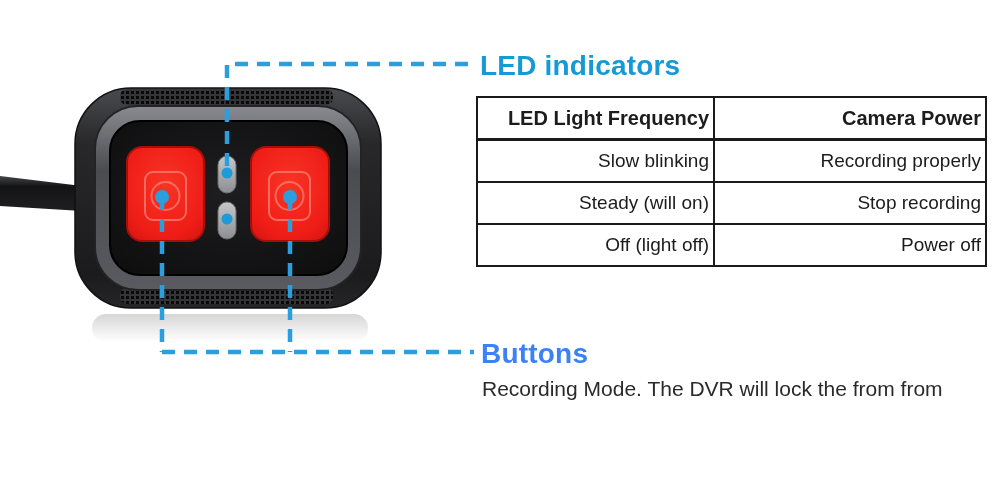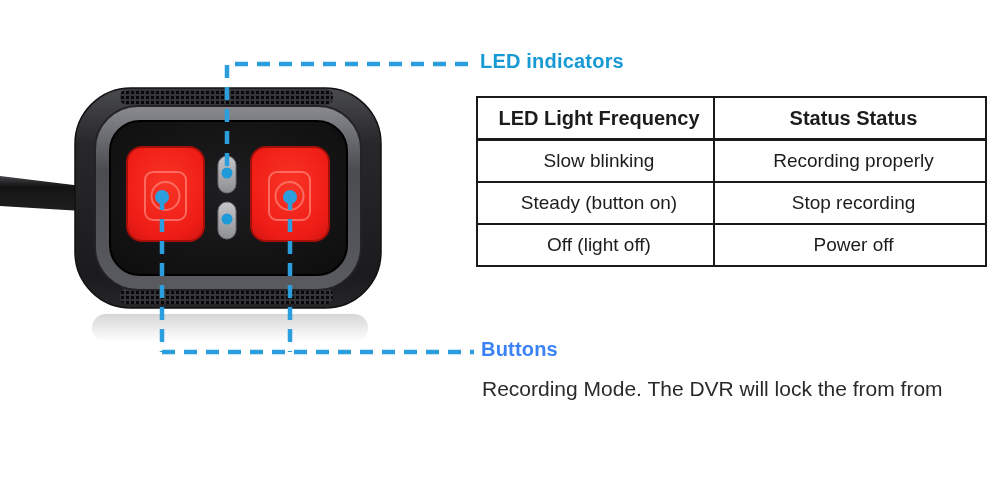--- a/index.html
+++ b/index.html
@@ -1,25 +1,25 @@
 <!DOCTYPE html>
 <html><head>
 <meta charset="utf-8">
 <style>
   html,body{margin:0;padding:0;background:#ffffff;}
   .stage{position:relative;width:1000px;height:500px;overflow:hidden;
          font-family:"Liberation Sans",sans-serif;background:#ffffff;}
   svg.device-svg{position:absolute;left:0;top:0;}
-  .heading{position:absolute;font-weight:bold;font-size:20px;letter-spacing:0.2px;}
+  .heading{position:absolute;font-weight:bold;font-size:28px;letter-spacing:0.2px;}
   .led-heading{left:480px;top:50px;}
   .buttons-heading{left:481px;top:338px;}
   table.status{position:absolute;left:476px;top:96px;border-collapse:collapse;
                table-layout:fixed;color:#1c1c1c;}
   table.status td,table.status th{border:2px solid #1a1a1a;height:40px;
-               padding:0 4px 0 11px;text-align:center;vertical-align:middle;
+               padding:0 4px 0 11px;text-align:right;vertical-align:middle;
                font-size:19px;white-space:nowrap;overflow:hidden;}
   table.status th{font-weight:bold;font-size:20px;border-bottom-width:3px;}
   .desc{position:absolute;left:482px;top:375px;color:#2a2a2a;font-size:21px;
         line-height:28px;}
 </style>
 </head>
 <body>
 
 <div class="stage">
 
@@ -115,28 +115,28 @@
   <div class="heading led-heading" style="color:#1799d4">LED indicators</div>
 
   <table class="status">
     <colgroup>
         <col style="width:237px">
         <col style="width:272px">
       </colgroup>
     <tbody>
         <tr>
       <th>LED Light Frequency</th>
-      <th>Status Status</th>
+      <th>Camera Power</th>
     </tr>
     <tr>
       <td>Slow blinking</td>
       <td>Recording properly</td>
     </tr>
     <tr>
-      <td>Steady (button on)</td>
+      <td>Steady (will on)</td>
       <td>Stop recording</td>
     </tr>
     <tr>
       <td>Off (light off)</td>
       <td>Power off</td>
     </tr>
   </tbody>
     </table>
 
   <div class="heading buttons-heading" style="color:#3b82f6">Buttons</div>

